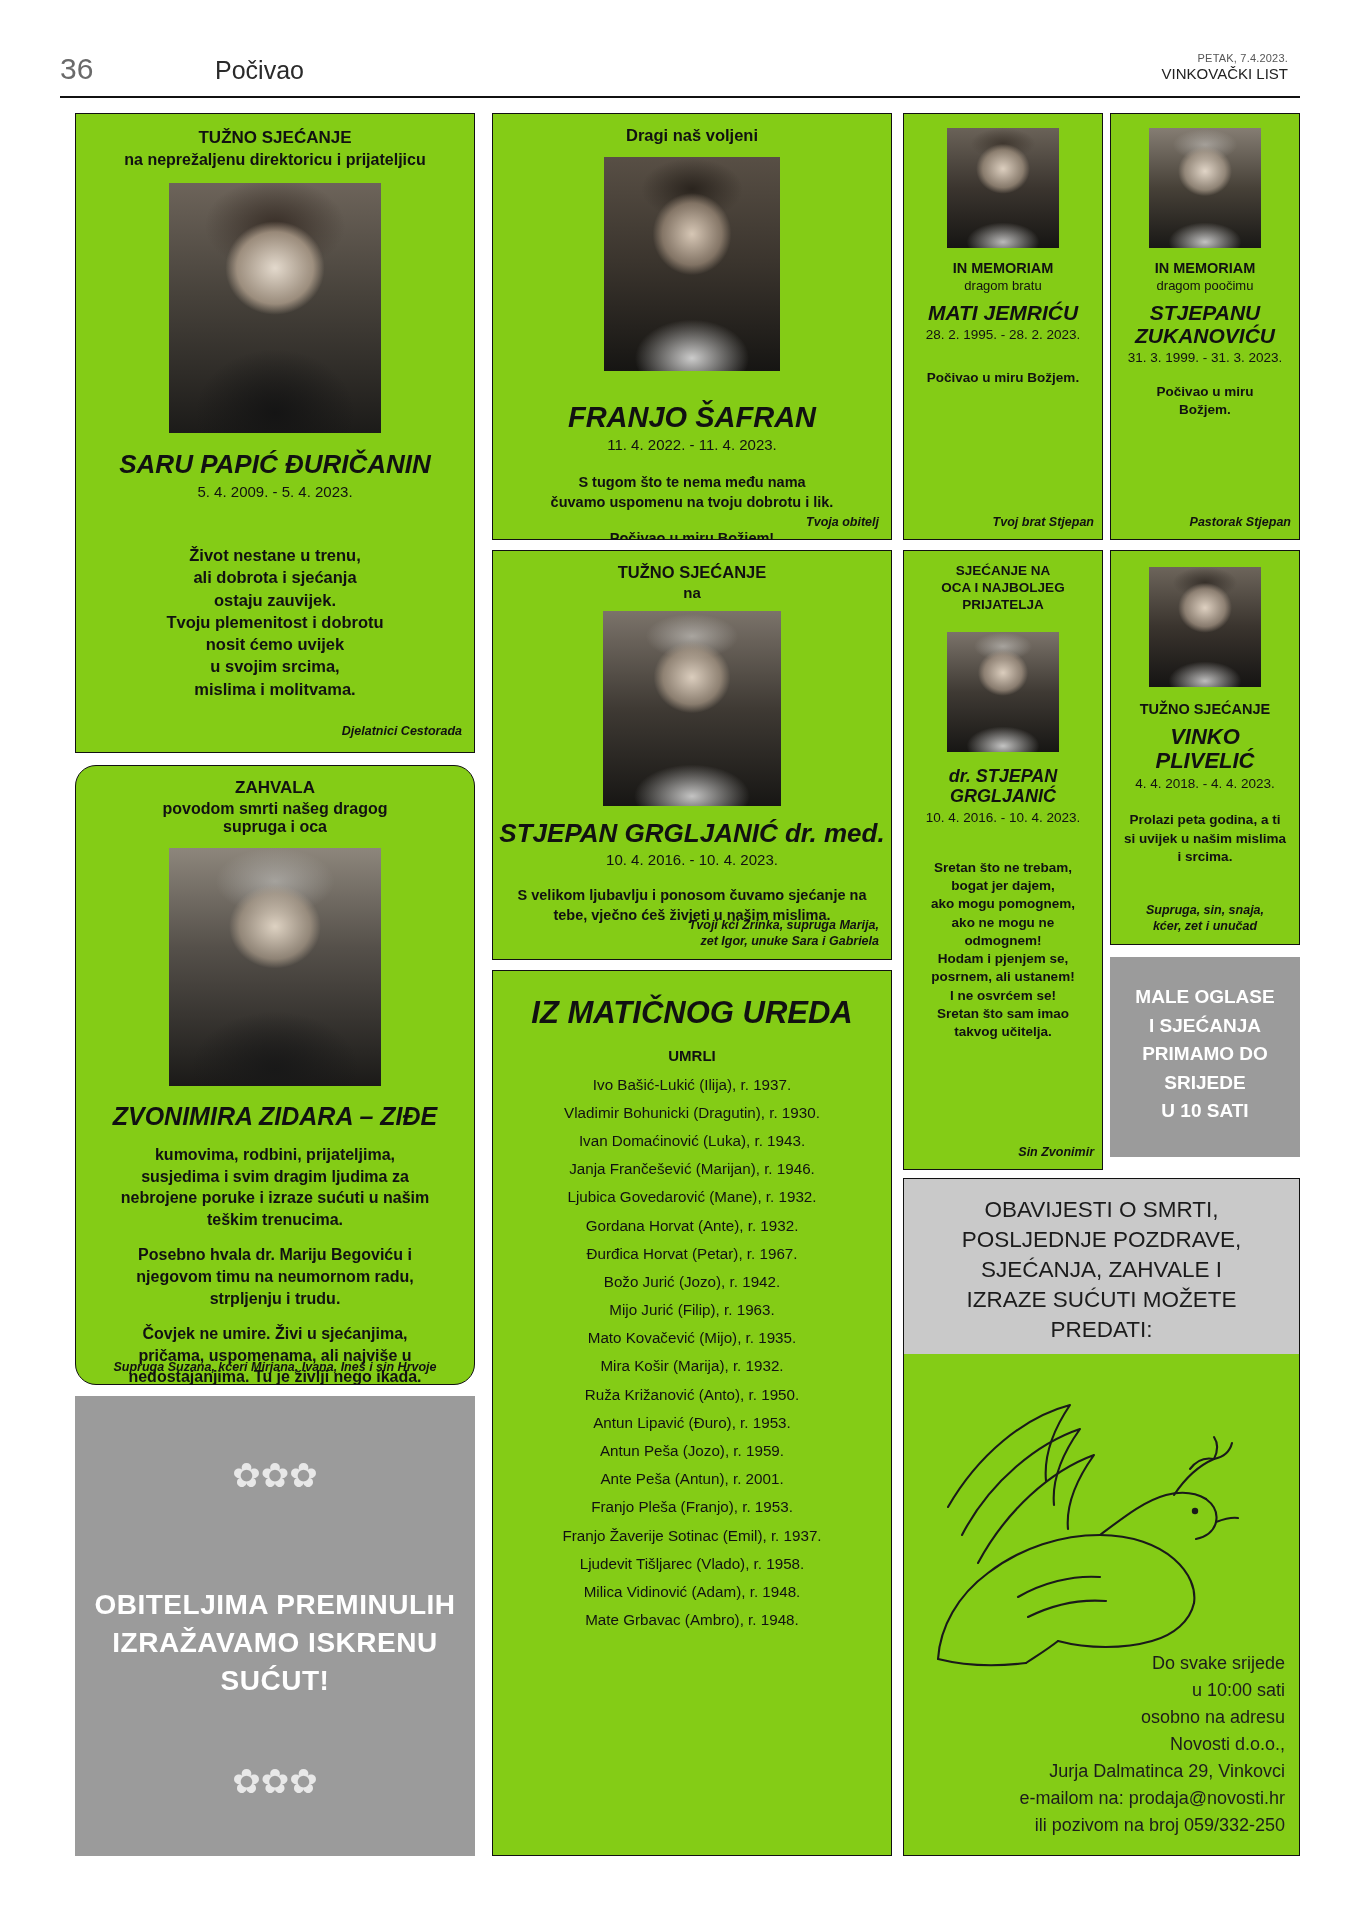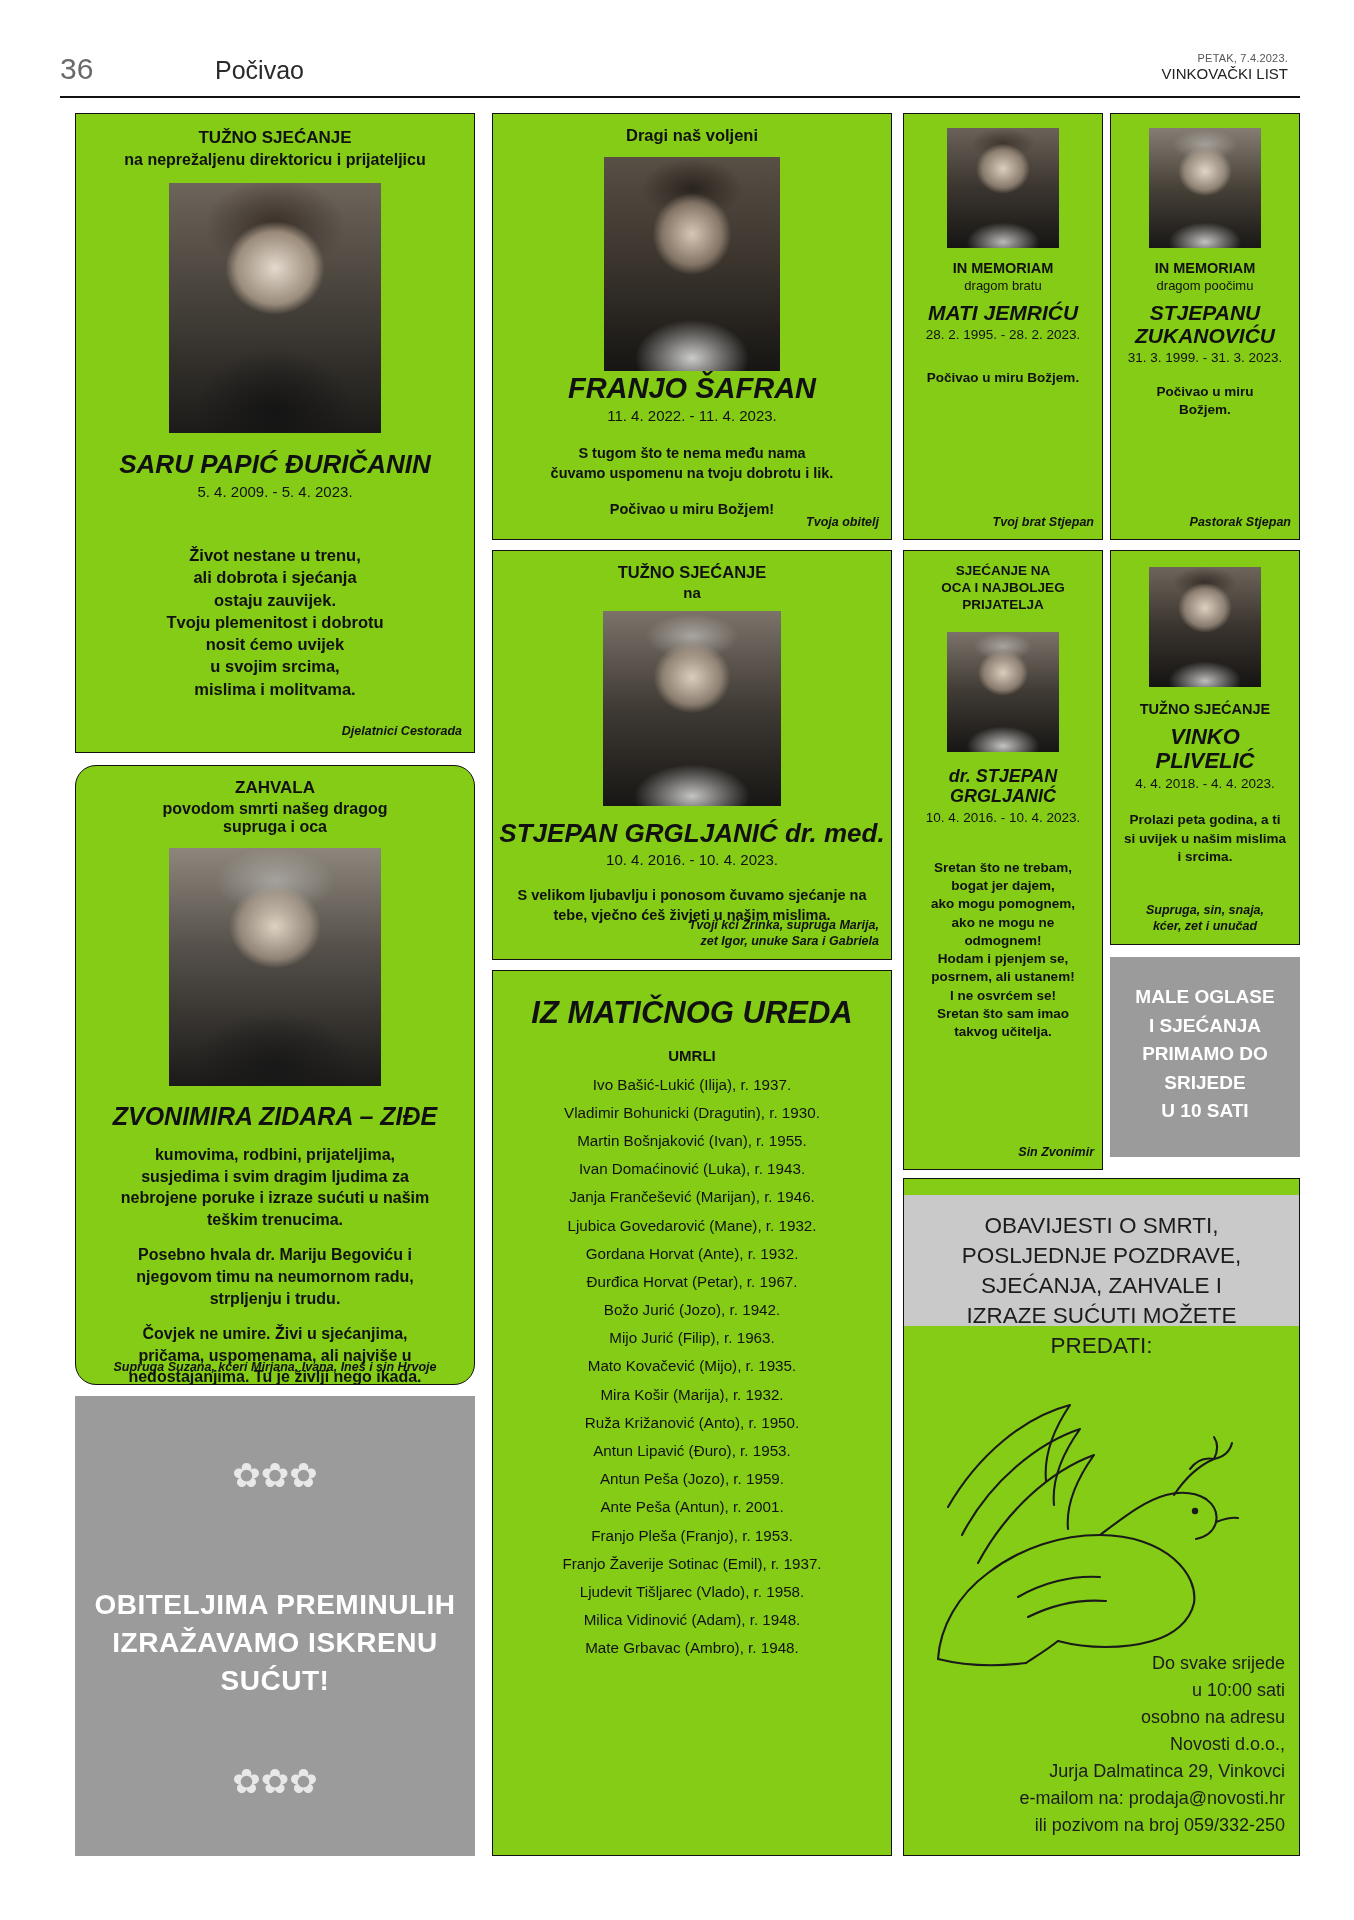--- a/index.html
+++ b/index.html
@@ -158,21 +158,21 @@
 
   <div class="box" style="left:492px; top:113px; width:400px; height:427px;">
     <div class="ctr b" style="font-size:16.5px; margin-top:12px;">Dragi naš voljeni</div>
     <div class="photo" style="width:176px; height:214px; margin-top:12px;">
       <div class="pf" style="background:
         radial-gradient(ellipse 28% 24% at 50% 36%, rgba(222,206,188,.95) 0%, rgba(160,142,124,.7) 60%, rgba(0,0,0,0) 80%),
         radial-gradient(ellipse 40% 20% at 50% 15%, rgba(40,34,28,.95) 0%, rgba(0,0,0,0) 72%),
         radial-gradient(ellipse 54% 30% at 50% 94%, rgba(235,235,235,.85) 0%, rgba(0,0,0,0) 60%),
         linear-gradient(180deg,#584f45 0%, #3a342d 50%, #161513 100%);"></div>
     </div>
-    <div class="ctr b ital" style="font-size:29px; margin-top:1px;">FRANJO ŠAFRAN</div>
+    <div class="ctr b ital" style="font-size:29px; margin-top:30px;">FRANJO ŠAFRAN</div>
     <div class="ctr" style="font-size:15px; margin-top:2px;">11. 4. 2022. - 11. 4. 2023.</div>
     <div class="ctr b" style="font-size:14.5px; line-height:1.35; margin-top:20px; white-space:pre-line;">S tugom što te nema među nama
 čuvamo uspomenu na tvoju dobrotu i lik.</div>
     <div class="ctr b" style="font-size:14.5px; margin-top:18px;">Počivao u miru Božjem!</div>
     <div class="sig" style="position:absolute; right:12px; bottom:10px;">Tvoja obitelj</div>
   </div>
 
   <div class="box" style="left:492px; top:550px; width:400px; height:410px;">
     <div class="ctr b" style="font-size:16.5px; margin-top:12px;">TUŽNO SJEĆANJE</div>
     <div class="ctr b" style="font-size:15px; margin-top:2px;">na</div>
@@ -190,21 +190,20 @@
     <div class="sig" style="position:absolute; right:12px; bottom:10px; white-space:pre-line; line-height:1.3;">Tvoji kći Zrinka, supruga Marija,
 zet Igor, unuke Sara i Gabriela</div>
   </div>
 
   <div class="box" style="left:492px; top:970px; width:400px; height:886px;">
     <div class="umrli-title" style="margin-top:24px;">IZ MATIČNOG UREDA</div>
     <div class="umrli-sub" style="margin-top:16px;">UMRLI</div>
     <ul class="umrli-list">
       <li>Ivo Bašić-Lukić (Ilija), r. 1937.</li>
       <li>Vladimir Bohunicki (Dragutin), r. 1930.</li>
-      <li>Martin Bošnjaković (Ivan), r. 1955.</li>
       <li>Ivan Domaćinović (Luka), r. 1943.</li>
       <li>Janja Frančešević (Marijan), r. 1946.</li>
       <li>Ljubica Govedarović (Mane), r. 1932.</li>
       <li>Gordana Horvat (Ante), r. 1932.</li>
       <li>Đurđica Horvat (Petar), r. 1967.</li>
       <li>Božo Jurić (Jozo), r. 1942.</li>
       <li>Mijo Jurić (Filip), r. 1963.</li>
       <li>Mato Kovačević (Mijo), r. 1935.</li>
       <li>Mira Košir (Marija), r. 1932.</li>
       <li>Ruža Križanović (Anto), r. 1950.</li>
@@ -303,21 +302,21 @@
     <div style="position:absolute; left:0; right:0; top:26px; text-align:center; line-height:1.5;">
       <div style="font-size:19px; font-weight:bold;">MALE OGLASE</div>
       <div style="font-size:19px; font-weight:bold;">I SJEĆANJA</div>
       <div style="font-size:19px; font-weight:bold;">PRIMAMO DO</div>
       <div style="font-size:19px; font-weight:bold;">SRIJEDE</div>
       <div style="font-size:19px; font-weight:bold;">U 10 SATI</div>
     </div>
   </div>
 
   <div class="box" style="left:903px; top:1178px; width:397px; height:678px; border:1.2px solid #111;">
-    <div class="note-head" style="position:absolute; left:0; top:16px; right:0; height:131px;">
+    <div class="note-head" style="position:absolute; left:0; top:0; right:0; height:175px;">
       <div style="padding:16px 10px 0; text-align:center; font-size:22.5px; line-height:1.33; color:#1c1c1c; white-space:pre-line;">OBAVIJESTI O SMRTI,
 POSLJEDNJE POZDRAVE,
 SJEĆANJA, ZAHVALE I
 IZRAZE SUĆUTI MOŽETE
 PREDATI:</div>
     </div>
 
     <div style="position:absolute; left:14px; top:180px; width:330px; height:320px;">
       <svg viewBox="0 0 330 320" width="330" height="320" fill="none" stroke="#1a1a1a" stroke-width="2.1" stroke-linecap="round" stroke-linejoin="round">
         <path d="M30 148 C60 96 106 58 152 46 C133 74 126 100 128 122"></path>

